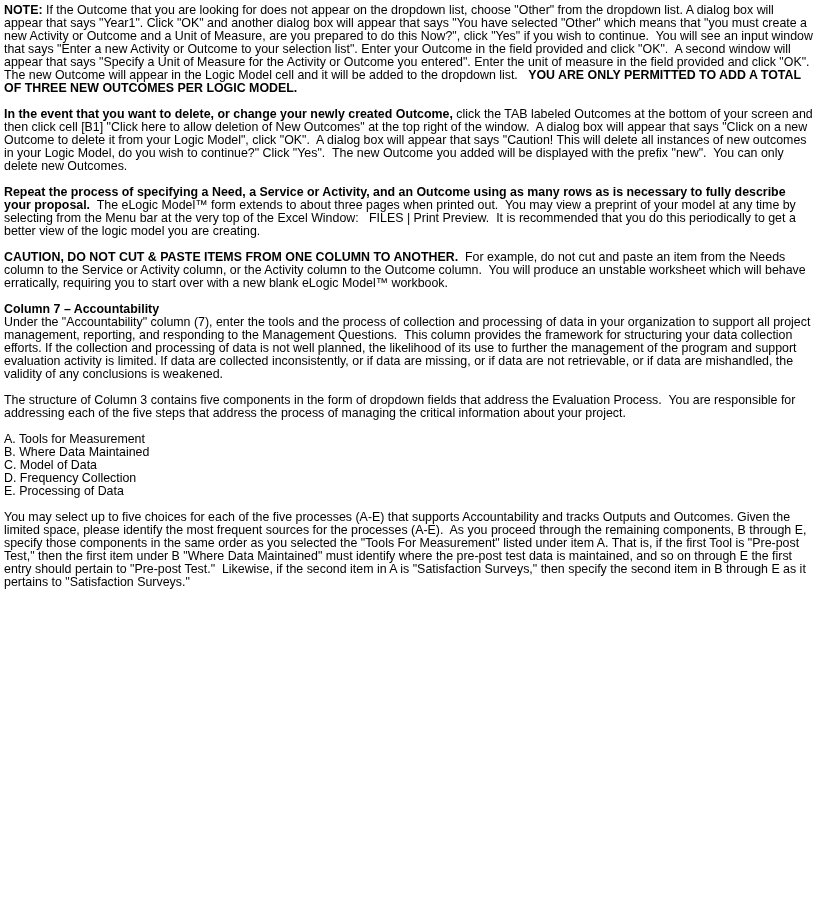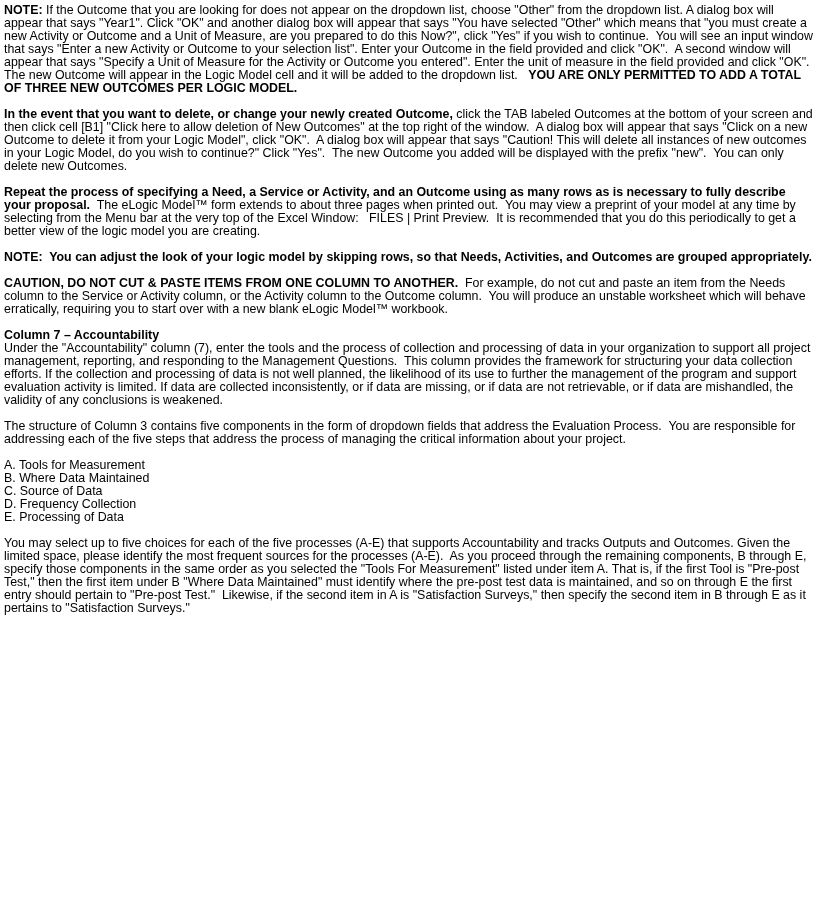--- a/index.html
+++ b/index.html
@@ -33,25 +33,24 @@
   }
 </style>
 </head>
 <body>
 
 <div class="page">
   <div>
       <p class="para"><span class="bold">NOTE:</span><span> If the Outcome that you are looking for does not appear on the dropdown list, choose "Other" from the dropdown list. A dialog box will appear that says "Year1". Click "OK" and another dialog box will appear that says "You have selected "Other" which means that "you must create a new Activity or Outcome and a Unit of Measure, are you prepared to do this Now?", click "Yes" if you wish to continue.  You will see an input window that says "Enter a new Activity or Outcome to your selection list". Enter your Outcome in the field provided and click "OK".  A second window will appear that says "Specify a Unit of Measure for the Activity or Outcome you entered". Enter the unit of measure in the field provided and click "OK".   The new Outcome will appear in the Logic Model cell and it will be added to the dropdown list.   </span><span class="bold">YOU ARE ONLY PERMITTED TO ADD A TOTAL OF THREE NEW OUTCOMES PER LOGIC MODEL.</span></p>
       <p class="para"><span class="bold">In the event that you want to delete, or change your newly created Outcome,</span><span> click the TAB labeled Outcomes at the bottom of your screen and then click cell [B1] "Click here to allow deletion of New Outcomes" at the top right of the window.  A dialog box will appear that says "Click on a new Outcome to delete it from your Logic Model", click "OK".  A dialog box will appear that says "Caution! This will delete all instances of new outcomes in your Logic Model, do you wish to continue?" Click "Yes".  The new Outcome you added will be displayed with the prefix "new".  You can only delete new Outcomes.</span></p>
       <p class="para"><span class="bold">Repeat the process of specifying a Need, a Service or Activity, and an Outcome using as many rows as is necessary to fully describe your proposal.</span><span>  The eLogic Model™ form extends to about three pages when printed out.  You may view a preprint of your model at any time by selecting from the Menu bar at the very top of the Excel Window:   FILES | Print Preview.  It is recommended that you do this periodically to get a better view of the logic model you are creating.</span></p>
-      <p class="para"><span class="bold">NOTE:  You can adjust the look of your logic model by skipping rows, so that Needs, Activities, and Outcomes are grouped appropriately.</span></p>
       <p class="para"><span class="bold">CAUTION, DO NOT CUT &amp; PASTE ITEMS FROM ONE COLUMN TO ANOTHER.</span><span>  For example, do not cut and paste an item from the Needs column to the Service or Activity column, or the Activity column to the Outcome column.  You will produce an unstable worksheet which will behave erratically, requiring you to start over with a new blank eLogic Model™ workbook.</span></p>
       <p class="para"><span class="bold">Column 7 – Accountability
 </span><span>Under the "Accountability" column (7), enter the tools and the process of collection and processing of data in your organization to support all project management, reporting, and responding to the Management Questions.  This column provides the framework for structuring your data collection efforts. If the collection and processing of data is not well planned, the likelihood of its use to further the management of the program and support evaluation activity is limited. If data are collected inconsistently, or if data are missing, or if data are not retrievable, or if data are mishandled, the validity of any conclusions is weakened.</span></p>
       <p class="para"><span>The structure of Column 3 contains five components in the form of dropdown fields that address the Evaluation Process.  You are responsible for addressing each of the five steps that address the process of managing the critical information about your project.</span></p>
       <p class="para"><span>A. Tools for Measurement
 B. Where Data Maintained
-C. Source of Data
+C. Model of Data
 D. Frequency Collection
 E. Processing of Data</span></p>
       <p class="para"><span>You may select up to five choices for each of the five processes (A-E) that supports Accountability and tracks Outputs and Outcomes. Given the limited space, please identify the most frequent sources for the processes (A-E).  As you proceed through the remaining components, B through E, specify those components in the same order as you selected the "Tools For Measurement" listed under item A. That is, if the first Tool is "Pre-post Test," then the first item under B "Where Data Maintained" must identify where the pre-post test data is maintained, and so on through E the first entry should pertain to "Pre-post Test."  Likewise, if the second item in A is "Satisfaction Surveys," then specify the second item in B through E as it pertains to "Satisfaction Surveys."</span></p>
     </div>
 </div>
 
 </body></html>

